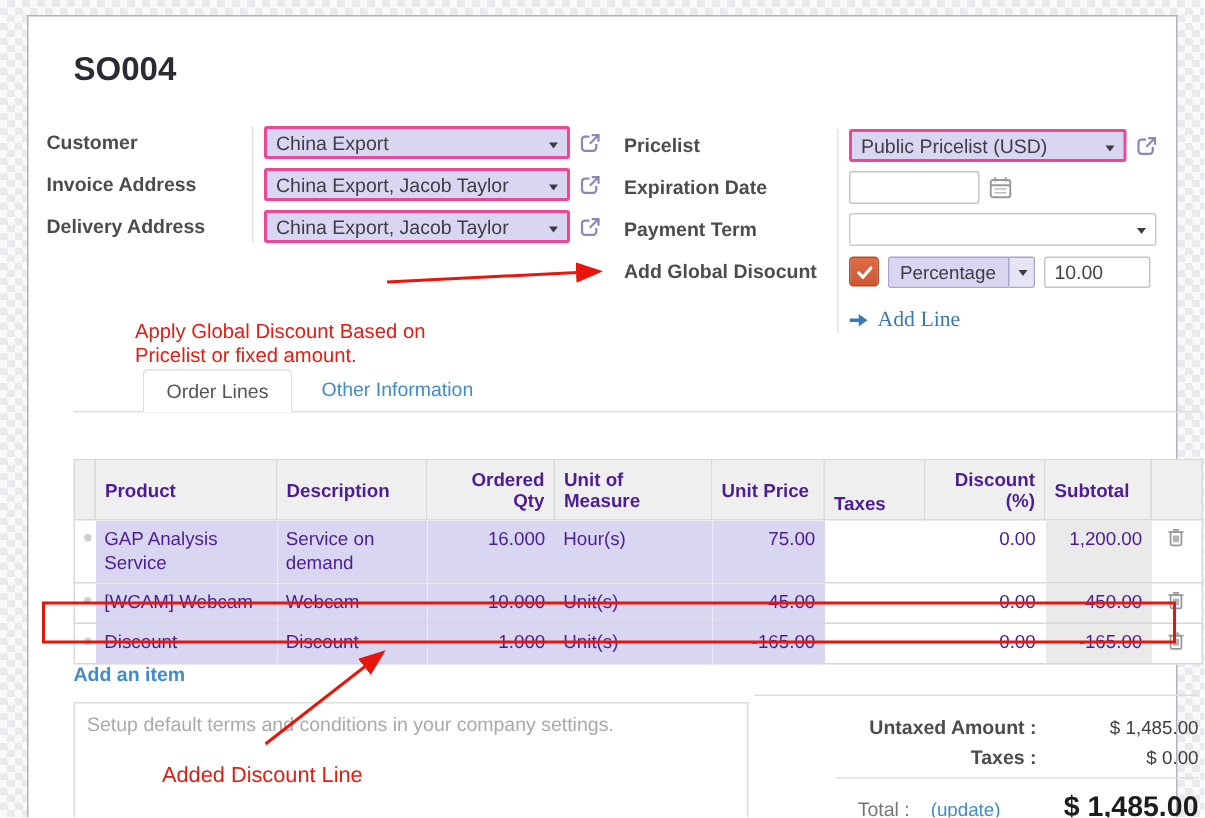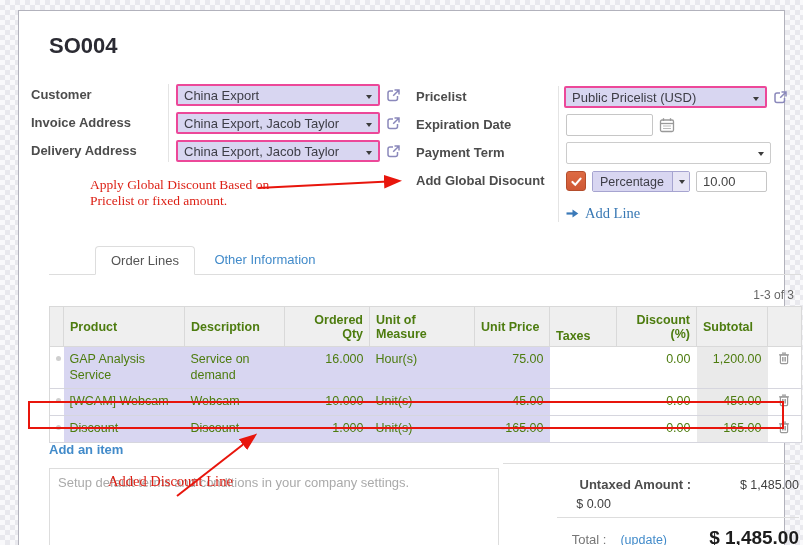--- a/index.html
+++ b/index.html
@@ -60,21 +60,21 @@
   
   .tabs{ left:30px; top:235px; width:752px; height:29px; border-bottom:1px solid #ddd; }
   .tab{ display:inline-block; height:29px; line-height:27px; padding:0 15px; font-size:13px; cursor:pointer; vertical-align:bottom; }
   .tab.active{ background:#fff; color:#555; border:1px solid #ddd; border-bottom:1px solid #fff; border-radius:4px 4px 0 0;margin-left:46px; }
   .tab.inactive{ color:#428bca; }
 
   .pager{ left:30px; top:277px; width:745px; text-align:right; font-size:12px; color:#666; }
 
   
   table.olist{ left:30px; top:295px; width:752px; border-collapse:collapse; table-layout:fixed;
-    font-size:12.5px; color:#4d7c0f; background:#fff; border:1px solid #d9d9d9; }
+    font-size:12.5px; color:#4c1d95; background:#fff; border:1px solid #d9d9d9; }
   table.olist th{
     background:#efefef; border:1px solid #d9d9d9; font-weight:bold; height:40px;
     padding:3px 6px; vertical-align:middle; overflow:hidden;
   }
   table.olist td{ padding:4px 6px; vertical-align:top; border-bottom:1px solid #d6d6de; line-height:16px; overflow:hidden; }
   .al{ text-align:left; } .ar{ text-align:right; }
   td.hl{ background:#d8d6f1; }
   td.sub{ background:#eaeaea; }
   td.plain{ background:#fff; }
   tr.r1 td{ height:42px; } tr.r2 td, tr.r3 td{ height:25px; }
@@ -97,21 +97,21 @@
   .trow .tv{ width:108px; text-align:right; font-size:12.5px; color:#3f3f3f; }
   .tdivider{ border-top:1px solid #ddd; margin:6px 0 0 54px; }
   .trow.total{ padding-top:9px; justify-content:flex-end; margin-bottom:0; }
   .trow.total .tlab{ font-size:13px; color:#777; }
   .trow.total .tupd{ font-size:12.5px; color:#428bca; margin-left:14px; cursor:pointer; }
   .trow.total .tbig{ font-size:19px; font-weight:bold; color:#1d1d1d; margin-left:16px; min-width:116px; text-align:right; }
 
   
   .overlay{ position:absolute; left:0; top:0; width:803px; height:545px; pointer-events:none; }
   .redrect{ left:28px; top:401px; width:756px; height:28px; border:2px solid #e8150c; pointer-events:none; }
-  .rednote{ font-family:Liberation Serif, serif; color:#dc1f14; pointer-events:none; }
+  .rednote{ font-family:Liberation Sans, sans-serif; color:#dc1f14; pointer-events:none;margin-top:36px; }
   .note1{ left:90px; top:177px; width:195px; font-size:13.5px; line-height:15.5px; }
   .note2{ left:108px; top:473px; font-size:14.5px; }
 </style>
 </head>
 <body>
 
 <div class="stage">
   <div class="card">
 
     <div class="abs page-title">SO004</div>
@@ -160,21 +160,21 @@
           </span>
         </div>
       </div>
     </div>
 
     <div class="abs fgroup fgroup-right" style="left:397px; top:75px; width:372px;">
       <div class="vsep" style="left:142px;"></div>
       <div class="frow">
         <div class="flabel">Pricelist</div>
         <div class="fields">
-          <div class="selectbox" style="width:203px;">
+          <div class="selectbox" style="width:185px;">
             <span>Public Pricelist (USD)</span><span class="caret"></span>
           </div>
           <span class="icon-btn">
             <svg width="15" height="15" viewBox="0 0 15 15">
                 <path d="M7 3 H4 C2.9 3 2 3.9 2 5 v5.5 c0 1.1 .9 2 2 2 h5.5 c1.1 0 2-.9 2-2 V8" fill="none" stroke="#8a88bb" stroke-width="1.5"></path>
                 <path d="M8.5 2 H13 V6.5 M13 2 L7.2 7.8" fill="none" stroke="#8a88bb" stroke-width="1.5"></path>
               </svg>
           </span>
         </div>
       </div>
@@ -231,21 +231,20 @@
           </div>
         </div>
       </div>
     </div>
 
     <div class="abs tabs">
       <div class="tab active"><span>Order Lines</span></div>
       <div class="tab inactive"><span>Other Information</span></div>
     </div>
 
-    <div class="abs pager">1-3 of 3</div>
 
     <table class="olist abs">
       <colgroup>
         <col style="width:14px">
           <col style="width:121px">
           <col style="width:100px">
           <col style="width:85px">
         <col style="width:105px">
           <col style="width:75px">
           <col style="width:67px">
@@ -334,20 +333,21 @@
     <div class="abs add-item">Add an item</div>
 
     <textarea class="notes" placeholder="Setup default terms and conditions in your company settings." style=""></textarea>
 
     <div class="abs totals">
       <div class="trow">
         <span class="tl">Untaxed Amount :</span>
         <span class="tv">$ 1,485.00</span>
       </div>
       <div class="trow">
+        <span class="tl">Taxes :</span>
         <span class="tv">$ 0.00</span>
       </div>
       <div class="tdivider"></div>
       <div class="trow total">
         <span class="tlab">Total :</span>
         <span class="tupd">(update)</span>
         <span class="tbig">$ 1,485.00</span>
       </div>
     </div>
   </div>

